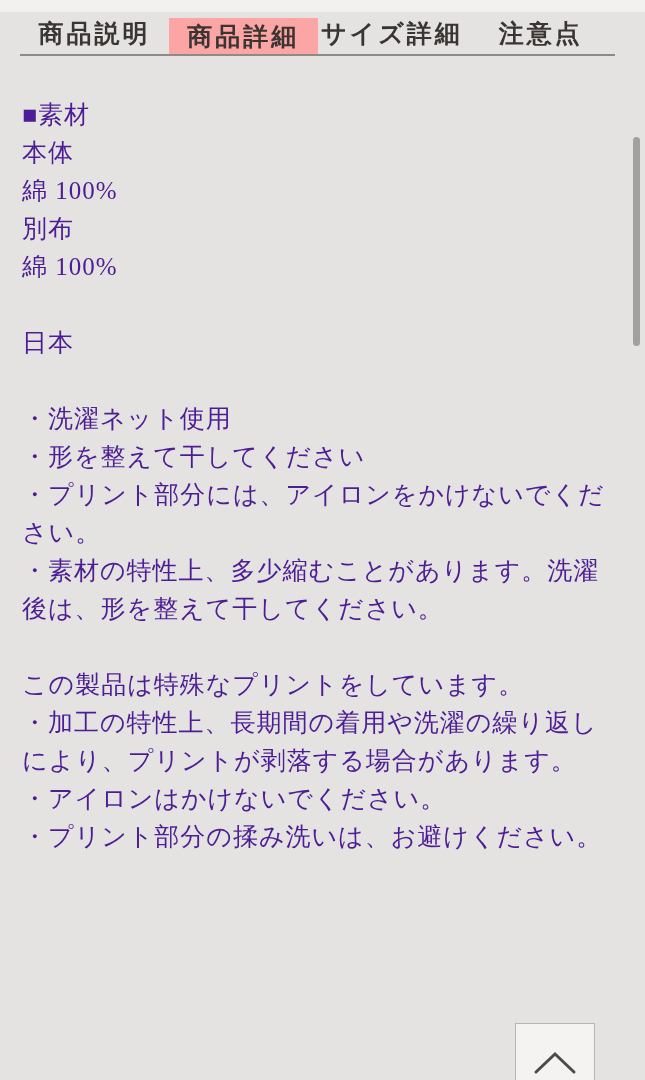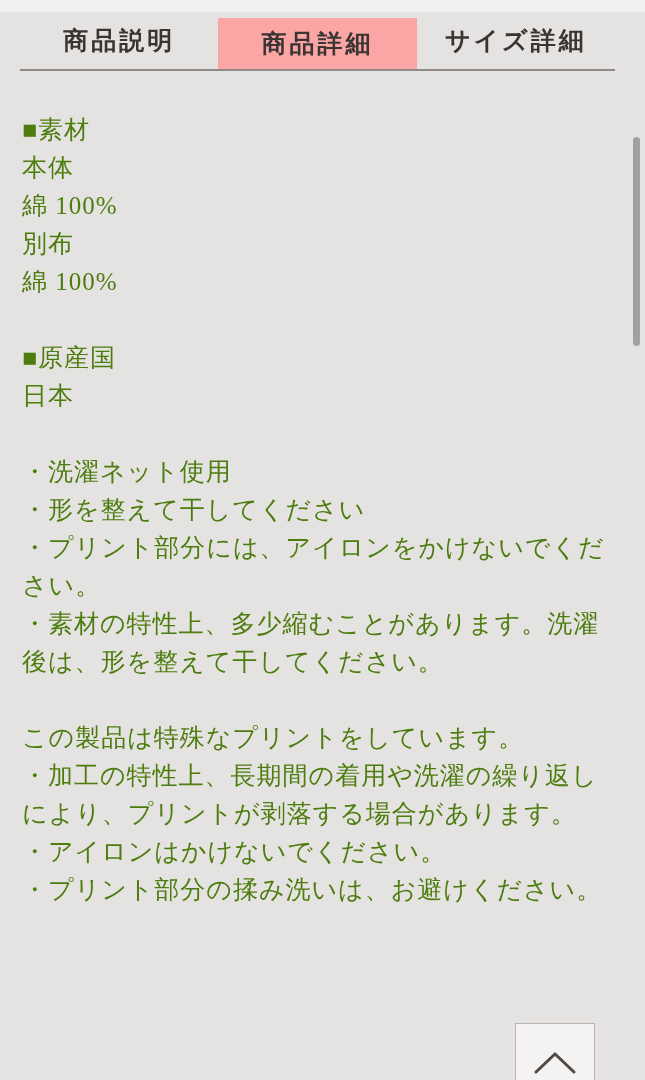--- a/index.html
+++ b/index.html
@@ -19,21 +19,21 @@
     height: 1080px;
     overflow: hidden;
   }
   .top-strip {
     height: 12px;
     background: #f3f1ef;
   }
   .tabbar {
     display: flex;
     margin: 0 30px 0 20px;
-    height: 57px;
+    height: 42px;
   }
   .tab {
     flex: 1 1 0;
     display: flex;
     align-items: center;
     justify-content: center;
     font-size: 25px;
     font-weight: 600;
     letter-spacing: 3px;
     color: #3a3533;
@@ -47,21 +47,21 @@
   .tab-underline {
     height: 2px;
     background: #8d8a88;
     margin: 0 30px 0 20px;
   }
   .content {
     padding: 40px 32px 0 22px;
     font-size: 25px;
     line-height: 38px;
     letter-spacing: 1px;
-    color: #4d7c0f;
+    color: #4c1d95;
   }
   .content section {
     margin: 0 0 38px 0;
   }
   .content p {
     margin: 0;
   }
   .scrollbar-thumb {
     position: absolute;
     top: 137px;
@@ -93,35 +93,35 @@
 <body>
 
 <div class="screen">
 
   <div class="top-strip"></div>
 
   <nav class="tabbar">
     <div class="tab">商品説明</div>
     <div class="tab active">商品詳細</div>
     <div class="tab">サイズ詳細</div>
+    <div class="tab">注意点</div>
   </nav>
   <div class="tab-underline"></div>
 
   <main class="content">
 
     <section>
       <p>■素材</p>
       <p>本体</p>
       <p>綿 100%</p>
       <p>別布</p>
       <p>綿 100%</p>
     </section>
 
     <section>
-      <p>■原産国</p>
       <p>日本</p>
     </section>
 
     <section>
       <p>・洗濯ネット使用</p>
       <p>・形を整えて干してください</p>
       <p>・プリント部分には、アイロンをかけないでください。</p>
       <p>・素材の特性上、多少縮むことがあります。洗濯後は、形を整えて干してください。</p>
     </section>
 

